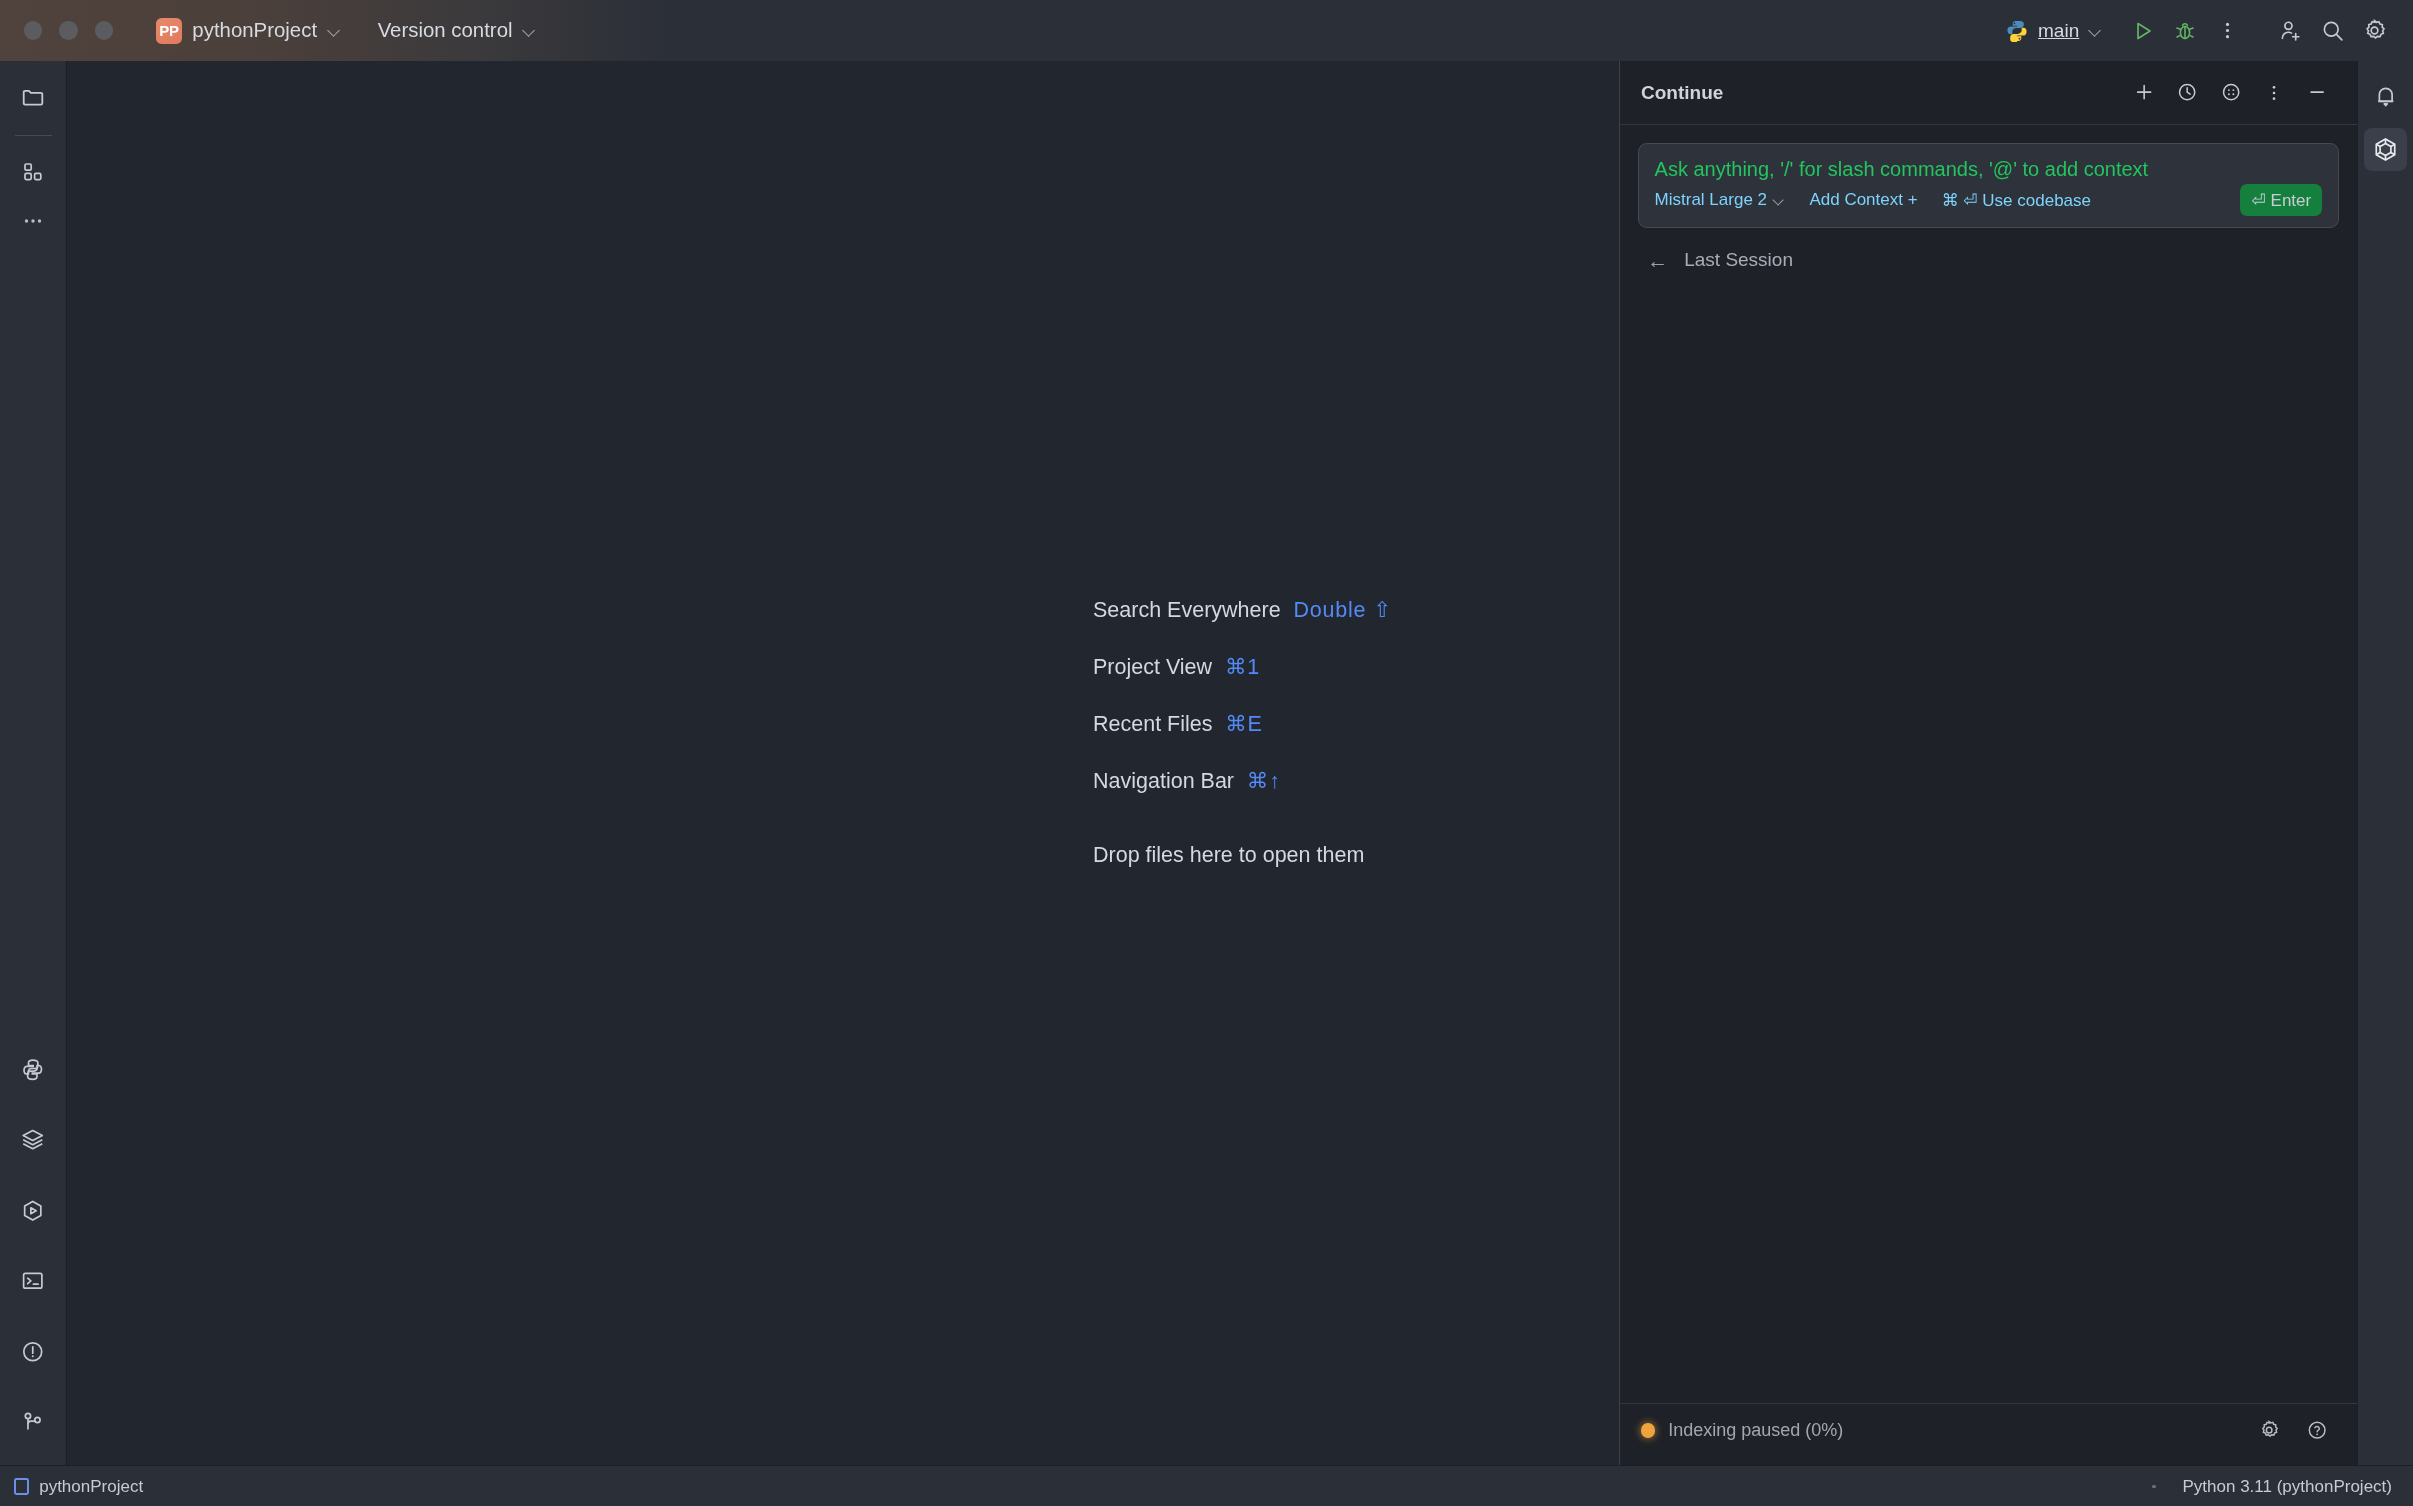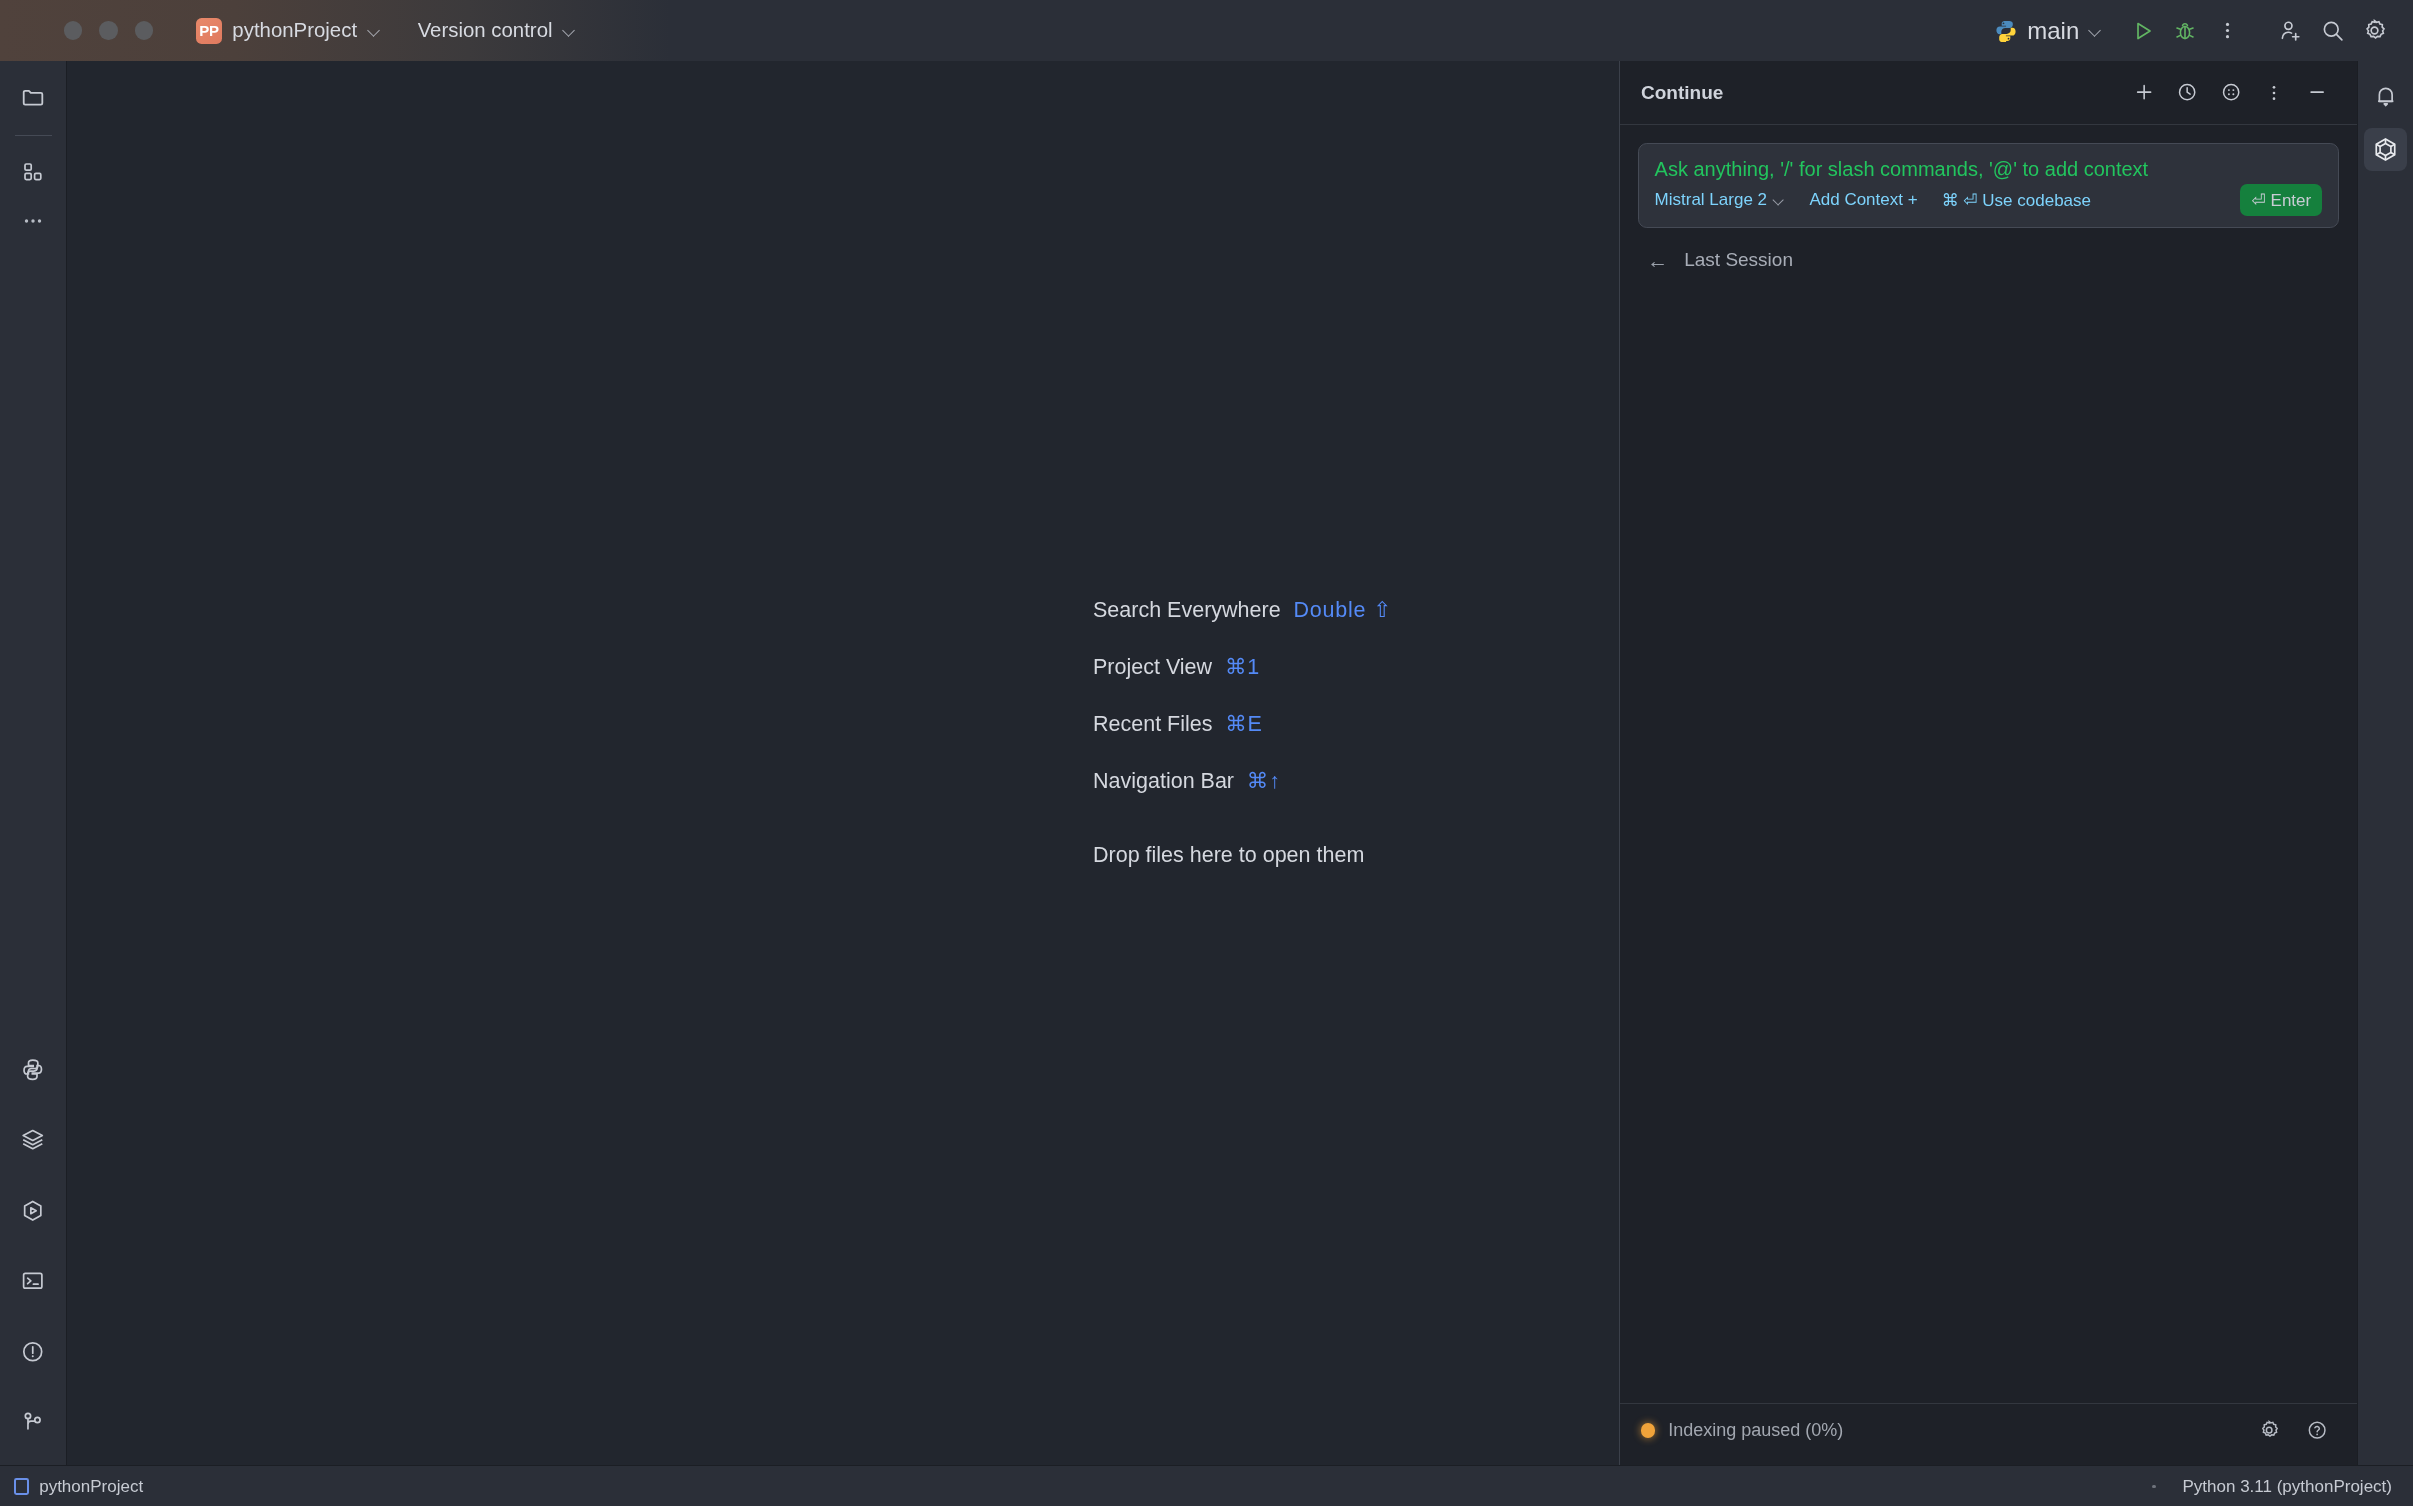--- a/index.html
+++ b/index.html
@@ -11,21 +11,20 @@
     -webkit-font-smoothing:antialiased;
   }
   .app { position:relative; width:2413px; height:1507px; display:flex; flex-direction:column; }
 
   
   .titlebar {
     position:relative; height:61px; flex:0 0 61px;
     background:#2b2f38;
     display:flex; align-items:center;
     overflow:hidden;
-    padding-left:40px;
   }
   .titlebar-gradient {
     position:absolute; left:0; top:0; height:100%; width:670px;
     background:linear-gradient(to right,#50423c 0%,#4c403b 35%,#3c3a3c 70%,#2b2f38 100%);
     pointer-events:none;
   }
   .traffic { position:relative; display:flex; gap:17px; margin-left:24px; z-index:2; }
   .light { width:18.4px; height:18.4px; border-radius:50%; background:#5b5c5f; }
   .tb-left { position:relative; z-index:2; display:flex; align-items:center; margin-left:38px; gap:27px; }
   .proj-chip { display:flex; align-items:center; gap:10.4px; padding:3.2px 4.8px; border-radius:5.6px; }
@@ -40,21 +39,21 @@
   .chev { display:inline-block; width:13.6px; height:13.6px; position:relative; opacity:.85; }
   .chev::after {
     content:""; position:absolute; left:1.6px; top:2.4px;
     width:8px; height:8px; border-right:1.8px solid #b9bdc6; border-bottom:1.8px solid #b9bdc6;
     transform:rotate(45deg);
   }
   .vc-chip { display:flex; align-items:center; gap:9.6px; padding:3.2px 4.8px; border-radius:5.6px; }
 
   .tb-right { margin-left:auto; display:flex; align-items:center; gap:0; padding-right:17.6px; z-index:2; position:relative; }
   .run-cfg { display:flex; align-items:center; gap:8.8px; padding:5.6px 9.6px; border-radius:6.4px; margin-right:11.2px; }
-  .run-cfg .tb-text { font-size:24px; }
+  .run-cfg .tb-text { font-size:19px;text-decoration:underline; }
   .icon-btn { width:42px; height:42px; display:flex; align-items:center; justify-content:center; border-radius:6.4px; }
   .tb-sep { width:21px; }
 
   
   .body-row { flex:1; display:flex; min-height:0; }
 
   
   .strip-left {
     width:67px; flex:0 0 67px; background:#2b2f38;
     display:flex; flex-direction:column; align-items:center;

